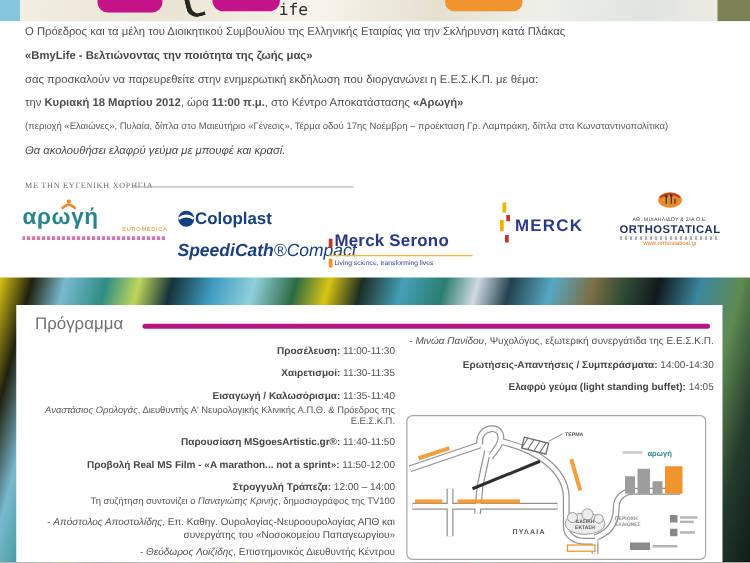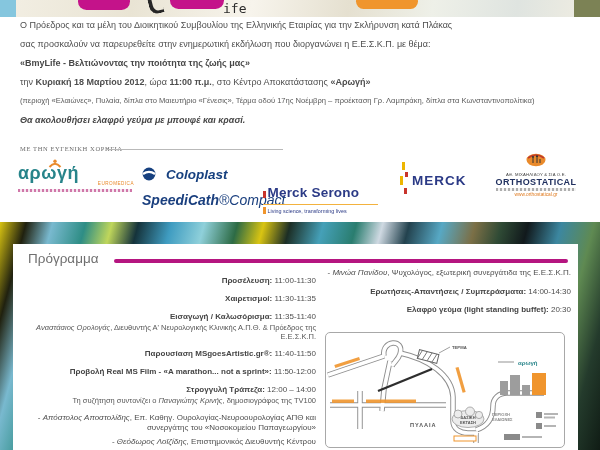--- a/index.html
+++ b/index.html
@@ -16,34 +16,34 @@
   .banner .m-blob1{position:absolute;left:78px;top:-7px;width:52px;height:17px;border-radius:9px;background:#c4138a;}
   .banner .m-blob2{position:absolute;left:170px;top:-8px;width:54px;height:17px;border-radius:9px;background:#c4138a;}
   .banner .y-desc{position:absolute;left:149px;top:-2px;width:10px;height:13px;border-left:4px solid #262626;border-bottom:3px solid #262626;border-bottom-left-radius:9px;transform:rotate(-14deg);}
   .banner .ife{position:absolute;left:223px;top:1px;font-family:"DejaVu Sans Mono",monospace;font-size:13px;color:#2c2c2c;letter-spacing:0;}
   .banner .o-blob{position:absolute;left:356px;top:-6px;width:62px;height:15px;border-radius:8px;background:#f0952d;}
   
   .invitation{position:absolute;left:20px;top:16px;right:12px;color:#4e4e4e;}
   .inv-line{font-size:9px;line-height:19px;white-space:nowrap;}
   .inv-line.b{font-weight:bold;color:#474747;}
   .inv-small{font-size:7.6px;line-height:17px;white-space:nowrap;color:#5a5a5a;}
-  .inv-meal{font-size:9px;line-height:19px;font-weight:bold;font-style:italic;color:#474747;margin-top:2px;}
+  .inv-meal{font-size:9px;line-height:19px;font-weight:normal;font-style:italic;color:#474747;margin-top:2px;}
   .bold{font-weight:bold;}
   
   .sp-heading{position:absolute;left:20px;top:145px;font-family:"Liberation Serif",serif;font-size:6.5px;letter-spacing:.6px;color:#6b6b6b;}
   .sp-rule{position:absolute;left:106px;top:149px;width:177px;height:1px;background:#b9b9b9;}
   .logo{position:absolute;}
   .arogi{left:18px;top:164px;width:116px;}
   .arogi .word{font-size:18px;font-weight:bold;letter-spacing:.5px;color:#27848a;line-height:18px;}
   .arogi .fig{position:absolute;left:30px;top:-5px;}
   .arogi .euro{font-size:4.6px;letter-spacing:.5px;color:#e98a2b;text-align:right;margin-top:-1px;}
   .arogi .stripe{margin-top:3px;height:3px;width:114px;opacity:.75;
     background:repeating-linear-gradient(90deg,#c04a8c 0 2px,#f3e0ec 2px 4px);}
   .coloplast{left:142px;top:167px;width:100px;color:#16407f;}
-  .coloplast .row{display:flex;align-items:flex-start;gap:10px;font-style:italic;}
+  .coloplast .row{display:flex;align-items:flex-end;gap:0;}
   .coloplast .word{font-size:13.5px;font-weight:bold;}
   .coloplast .sub{font-size:14px;font-style:italic;margin-top:10px;color:#1a3f7e;text-align:right;}
   .coloplast .sub .sb{font-weight:bold;}
   .merckserono{left:263px;top:185px;width:115px;color:#2b3a86;text-align:center;}
   .merckserono .row{display:flex;align-items:flex-end;}
   .merckserono .redbar{width:2.5px;height:7px;background:#c8342c;margin-right:2px;margin-bottom:2px;}
   .merckserono .word{font-size:13.5px;font-weight:bold;letter-spacing:.2px;}
   .merckserono .tag{display:flex;align-items:center;margin-top:4px;border-top:1px solid #f3b23e;padding-top:2px;}
   .merckserono .obar{width:2.5px;height:7px;background:#f0952d;margin-right:2px;}
   .merckserono .tagtext{font-size:5.4px;color:#2b3a86;}
@@ -94,22 +94,22 @@
     <div class="m-blob1"></div>
     <div class="y-desc"></div>
     <div class="m-blob2"></div>
     <div class="ife">ife</div>
     <div class="o-blob"></div>
     <div class="olive-sq"></div>
   </div>
 
   <div class="invitation">
     <div class="inv-line">Ο Πρόεδρος και τα μέλη του Διοικητικού Συμβουλίου της Ελληνικής Εταιρίας για την Σκλήρυνση κατά Πλάκας</div>
+    <div class="inv-line b">«BmyLife - Βελτιώνοντας την ποιότητα της ζωής μας»</div>
     <div class="inv-line">σας προσκαλούν να παρευρεθείτε στην ενημερωτική εκδήλωση που διοργανώνει η Ε.Ε.Σ.Κ.Π. με θέμα:</div>
-    <div class="inv-line b">«BmyLife - Βελτιώνοντας την ποιότητα της ζωής μας»</div>
     <div class="inv-line"><span>την </span><span class="bold">Κυριακή 18 Μαρτίου 2012</span><span>, ώρα </span><span class="bold">11:00 π.μ.</span><span>, στο Κέντρο Αποκατάστασης </span><span class="bold">«Αρωγή»</span></div>
     <div class="inv-small">(περιοχή «Ελαιώνες», Πυλαία, δίπλα στο Μαιευτήριο «Γένεσις», Τέρμα οδού 17ης Νοέμβρη – προέκταση Γρ. Λαμπράκη, δίπλα στα Κωνσταντινοπολίτικα)</div>
     <div class="inv-meal">Θα ακολουθήσει ελαφρύ γεύμα με μπουφέ και κρασί.</div>
   </div>
 
   <div class="sp-heading">ΜΕ ΤΗΝ ΕΥΓΕΝΙΚΗ ΧΟΡΗΓΙΑ</div>
   <div class="sp-rule"></div>
 
   <div class="logo arogi" style="position:absolute;">
     <svg class="fig" width="14" height="11" viewBox="0 0 14 11">
@@ -186,21 +186,21 @@
         <span class="lbl">Στρογγυλή Τράπεζα:</span><span> 12:00 – 14:00</span>
         <div class="p-sub"><span>Τη συζήτηση συντονίζει ο </span><span class="it">Παναγιώτης Κρινής</span><span>, δημοσιογράφος της TV100</span></div>
       </div>
       <div class="dash-item"><span>-</span> <span class="it">Απόστολος Αποστολίδης</span><span>, Επ. Καθηγ. Ουρολογίας-Νευροουρολογίας ΑΠΘ και συνεργάτης του «Νοσοκομείου Παπαγεωργίου»</span></div>
       <div class="dash-item"><span>-</span> <span class="it">Θεόδωρος Λοϊζίδης</span><span>, Επιστημονικός Διευθυντής Κέντρου</span></div>
     </div>
 
     <div class="col col-right">
       <div class="dash-item" style="margin-bottom:9px;"><span>-</span> <span class="it">Μινώα Πανίδου</span><span>, Ψυχολόγος, εξωτερική συνεργάτιδα της Ε.Ε.Σ.Κ.Π.</span></div>
       <div class="p-item"><span class="lbl">Ερωτήσεις-Απαντήσεις / Συμπεράσματα:</span><span> 14:00-14:30</span></div>
-      <div class="p-item"><span class="lbl">Ελαφρύ γεύμα (light standing buffet):</span><span> 20:30</span></div>
+      <div class="p-item"><span class="lbl">Ελαφρύ γεύμα (light standing buffet):</span><span> 14:05</span></div>
     </div>
 
     <div class="map-box">
       <svg width="236" height="111" viewBox="0 0 236 111">
 
         <g stroke="#8f8f8f" stroke-width="5.5" fill="none">
           <path d="M2 42 L58 23"></path>
           <path d="M58 23 C55 7, 79 5, 74 21 C72 27 68 29 66 33"></path>
           <path d="M74 20 C102 26, 126 42, 127 64 L127 88 C127 96 134 100 142 100 L152 100"></path>
           <path d="M64 28 L58 56 L56 78"></path>

